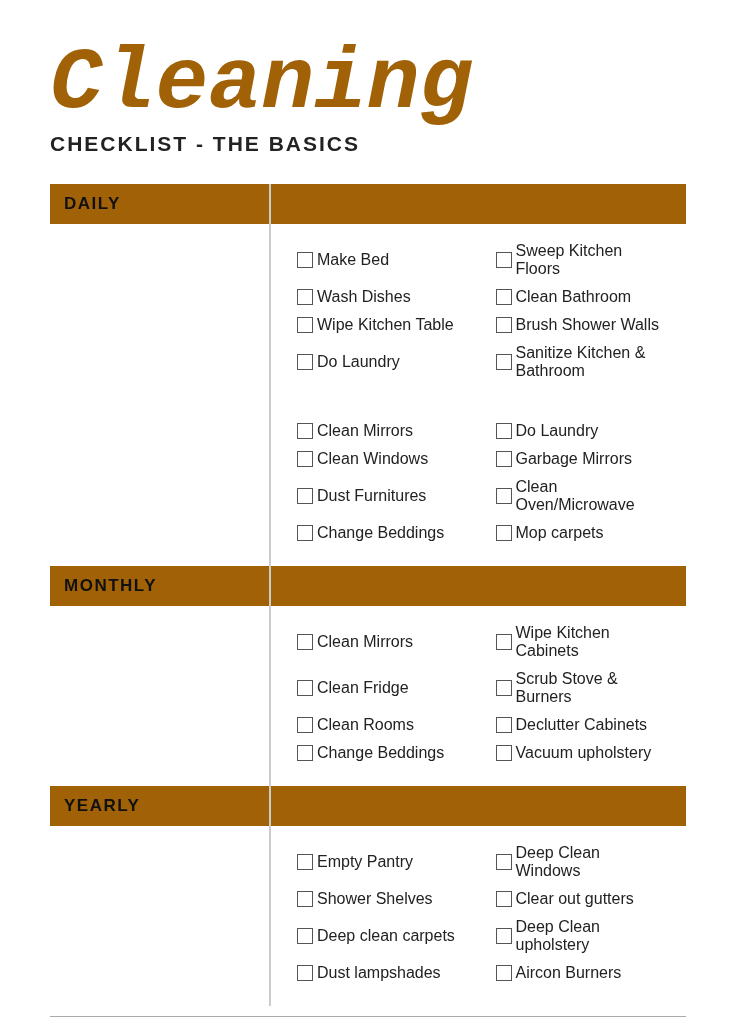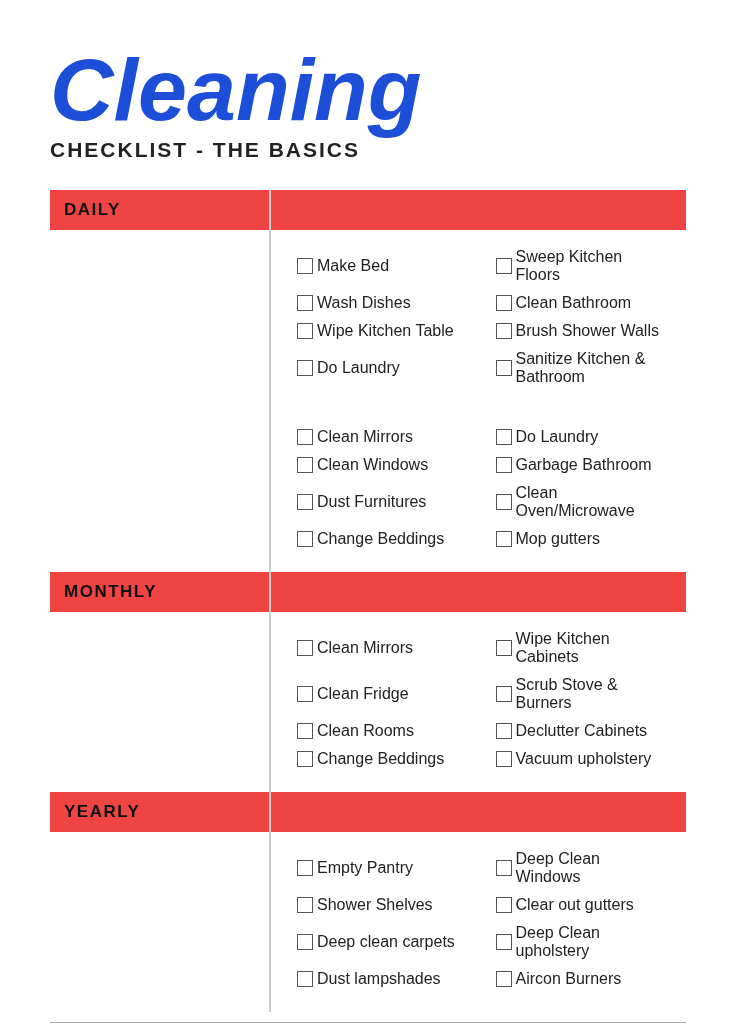--- a/index.html
+++ b/index.html
@@ -14,46 +14,45 @@
     }
 
     .page {
       width: 736px;
       min-height: 1033px;
       background: #ffffff;
       padding: 40px 50px 40px 50px;
     }
 
     .title-cleaning {
-      font-family: Liberation Sans, sans-serif;
+      font-family: Liberation Mono, monospace;
       font-style: italic;
       font-size: 88px;
       font-weight: 700;
-      color: #1d4ed8;
+      color: #a16207;
       line-height: 1;
       margin-bottom: 4px;
-      margin-top: 6px;
     }
 
     .title-sub {
       font-family: Arial, sans-serif;
       font-size: 21px;
       font-weight: 700;
       letter-spacing: 2px;
       color: #222;
       margin-bottom: 28px;
     }
 
     .checklist-table {
       width: 100%;
       border-collapse: collapse;
     }
 
     .section-header-row td {
-      background: #ef4444;
+      background: #a16207;
       padding: 10px 14px;
       font-size: 17px;
       font-weight: 700;
       letter-spacing: 1.5px;
       color: #111;
     }
 
     .section-header-row td:first-child {
       width: 220px;
     }
@@ -165,37 +164,37 @@
               <div class="checklist-item">
                 <span class="checkbox"></span>
                 <span>Do Laundry</span>
               </div>
               <div class="checklist-item">
                 <span class="checkbox"></span>
                 <span>Clean Windows</span>
               </div>
               <div class="checklist-item">
                 <span class="checkbox"></span>
-                <span>Garbage Bathroom</span>
+                <span>Garbage Mirrors</span>
               </div>
               <div class="checklist-item">
                 <span class="checkbox"></span>
                 <span>Dust Furnitures</span>
               </div>
               <div class="checklist-item">
                 <span class="checkbox"></span>
                 <span>Clean Oven/Microwave</span>
               </div>
               <div class="checklist-item">
                 <span class="checkbox"></span>
                 <span>Change Beddings</span>
               </div>
               <div class="checklist-item">
                 <span class="checkbox"></span>
-                <span>Mop gutters</span>
+                <span>Mop carpets</span>
               </div>
             </div>
           </td>
         </tr>
         <tr class="section-header-row">
           <td class="header-left">MONTHLY</td>
           <td></td>
         </tr>
         <tr class="items-row">
           <td class="left-col"></td>

